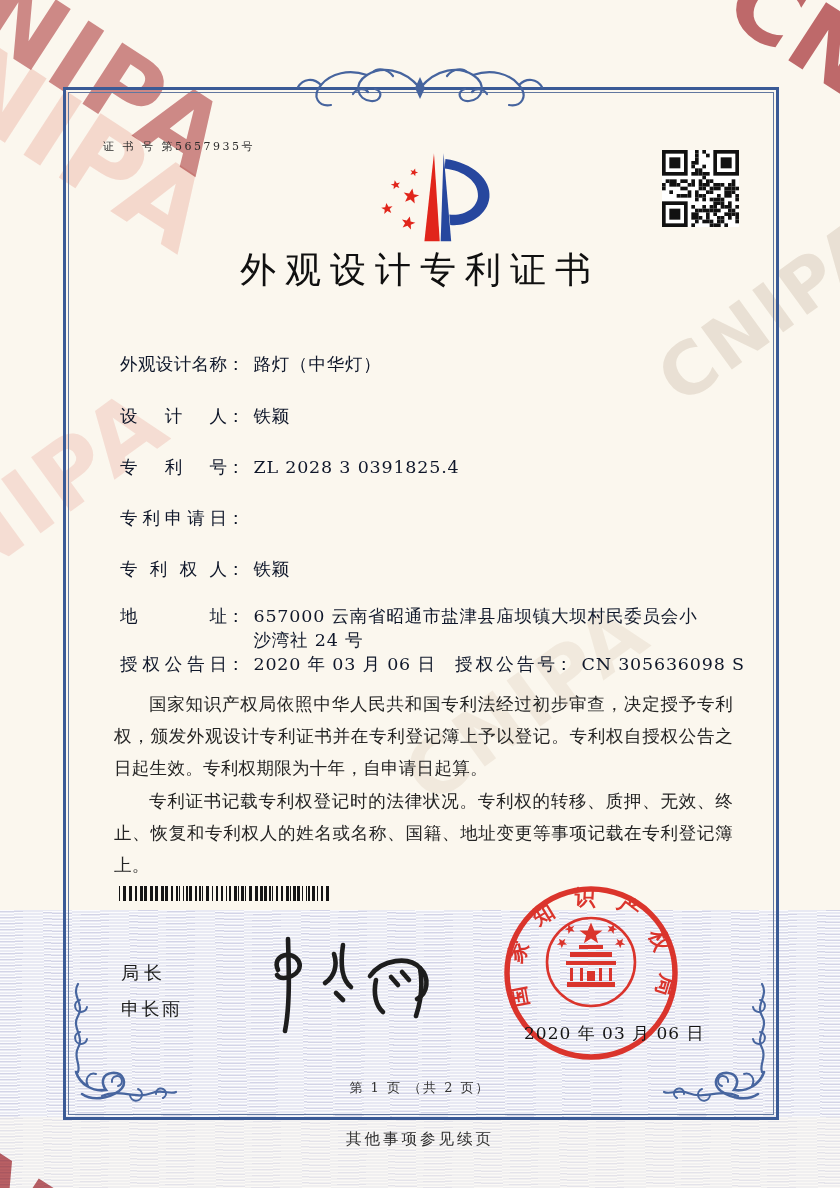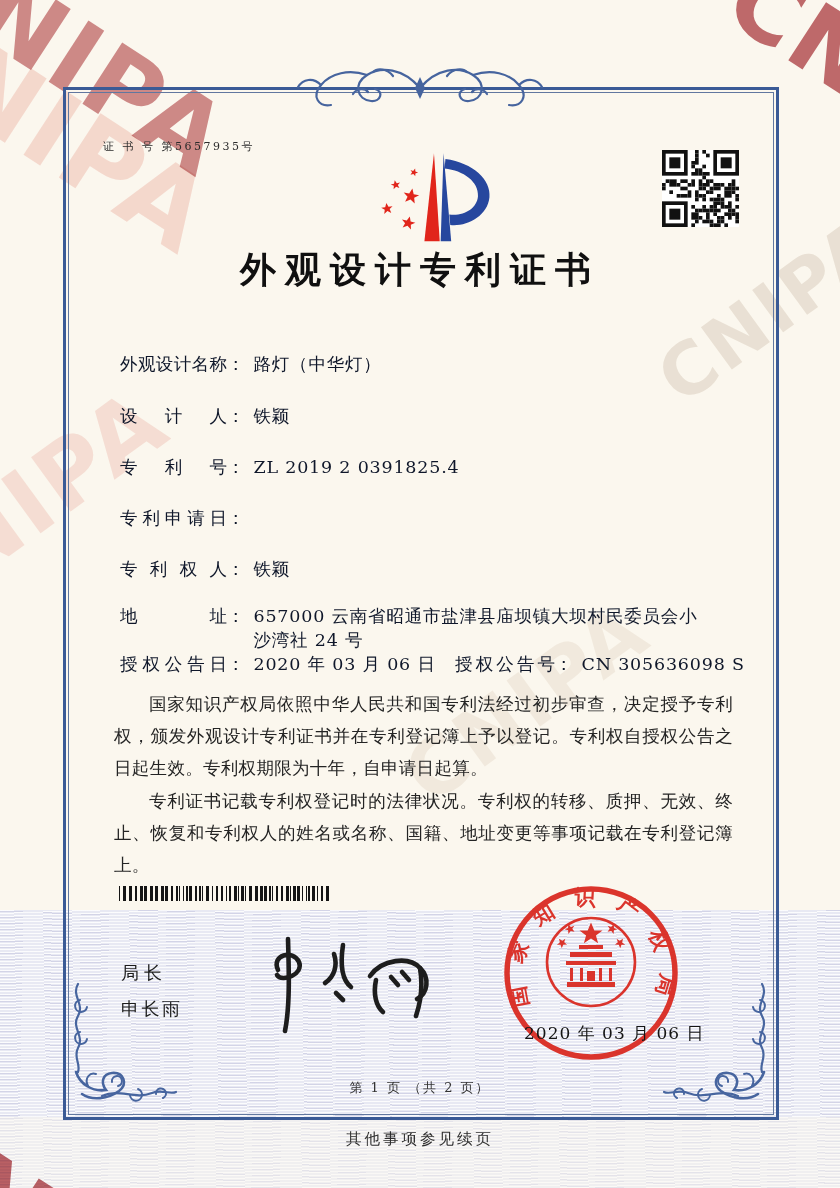--- a/index.html
+++ b/index.html
@@ -30,21 +30,21 @@
   .frame-inner{position:absolute;inset:2px;border:1px solid #61779f}
   .ornament{position:absolute;z-index:4;pointer-events:none}
   .orn-top{left:295px;top:64px}
   .orn-bl{left:68px;top:982px}
   .orn-br{left:662px;top:982px;transform:scaleX(-1)}
 
   .content{position:absolute;inset:0;z-index:5}
   .abs{position:absolute}
 
   .cert-no{left:103px;top:139px;font-size:11px;letter-spacing:2.5px;color:#2b2b2b}
-  .doc-title{left:0;top:246px;width:100%;text-align:center;font-size:36px;font-weight:bold;letter-spacing:9px;color:#101010}
+  .doc-title{left:0;top:246px;width:100%;text-align:center;font-size:36px;font-weight:normal;letter-spacing:9px;color:#101010}
 
   .row{position:absolute;left:120px;font-size:17.5px;color:#0f172a;display:flex;align-items:flex-start;line-height:1.38}
   .lbl{display:inline-block;width:107px;text-align:justify;text-align-last:justify}
   .colon{margin-right:9px}
   .val{letter-spacing:.8px}
   .val-address{display:inline-block;width:445px}
   .row-grant2{left:455px}
   .row-grant2 .lbl{width:100px}
 
   .paras{position:absolute;left:114px;top:688px;width:619px;font-size:17.5px;line-height:1.84;
@@ -299,21 +299,21 @@
       <span class="val">路灯（中华灯）</span>
     </div>
     <div class="row" style="top:404px">
       <span class="lbl">设计人</span>
         <span class="colon">：</span>
       <span class="val">铁颖</span>
     </div>
     <div class="row" style="top:455px">
       <span class="lbl">专利号</span>
         <span class="colon">：</span>
-      <span class="val">ZL 2019 2 0391825.4</span>
+      <span class="val">ZL 2028 3 0391825.4</span>
     </div>
     <div class="row" style="top:506px">
       <span class="lbl">专利申请日</span>
         <span class="colon">：</span>
     </div>
     <div class="row" style="top:557px">
       <span class="lbl">专利权人</span>
         <span class="colon">：</span>
       <span class="val">铁颖</span>
     </div>

